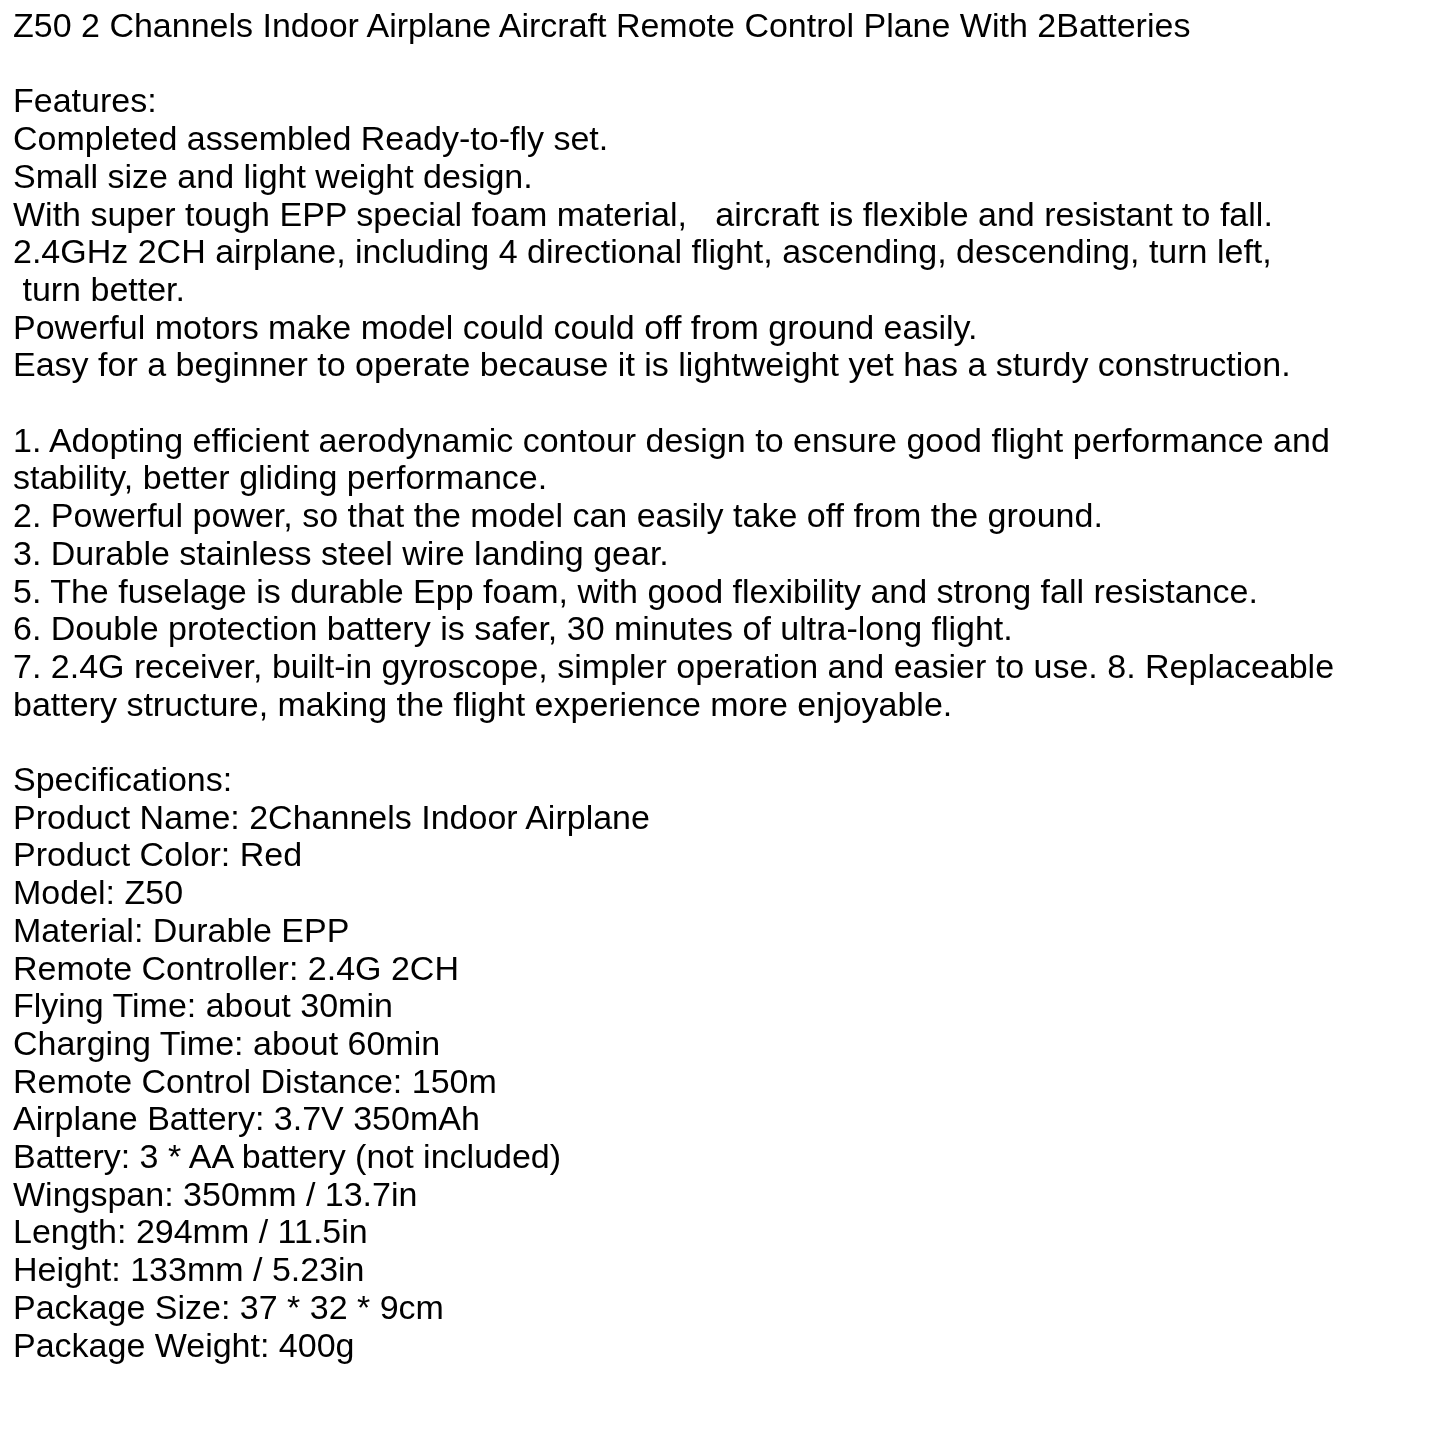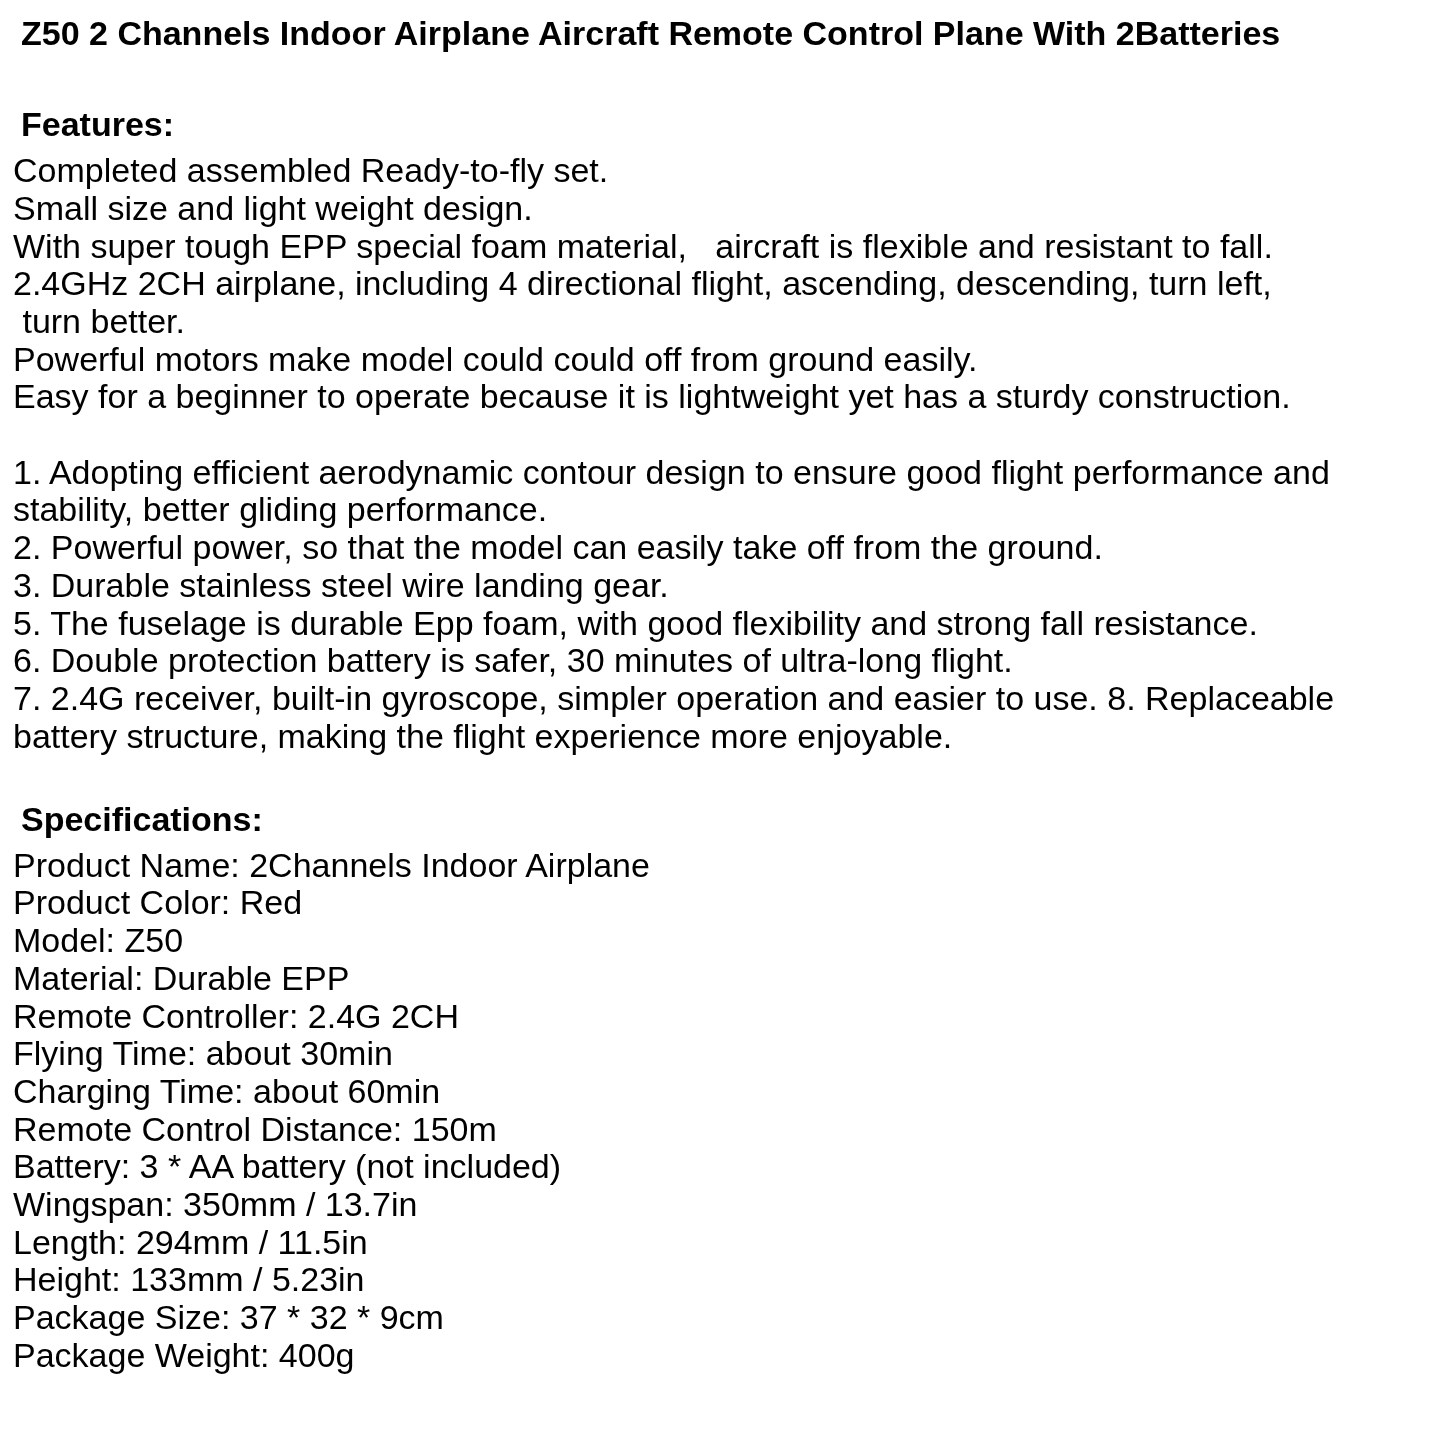--- a/index.html
+++ b/index.html
@@ -17,24 +17,24 @@
     box-sizing: border-box;
     width: 1445px;
     height: 1445px;
     padding: 7px 10px 0 13px;
     color: #000000;
     font-family: "Liberation Sans", sans-serif;
     font-size: 34px;
     font-weight: 400;
   }
   .doc h1, .doc h2 {
-    margin: 8px;
+    margin: 0;
     padding: 0;
     font-size: inherit;
-    font-weight: 700;
+    font-weight: 400;
   }
   .line {
     line-height: 37.7px;
     min-height: 37.7px;
     white-space: pre;
   }
 </style>
 </head>
 <body>
 
@@ -72,20 +72,21 @@
   <section>
     <h2 class="line">Specifications:</h2>
     <div class="line">Product Name: 2Channels Indoor Airplane</div>
     <div class="line">Product Color: Red</div>
     <div class="line">Model: Z50</div>
     <div class="line">Material: Durable EPP</div>
     <div class="line">Remote Controller: 2.4G 2CH</div>
     <div class="line">Flying Time: about 30min</div>
     <div class="line">Charging Time: about 60min</div>
     <div class="line">Remote Control Distance: 150m</div>
+    <div class="line">Airplane Battery: 3.7V 350mAh</div>
     <div class="line">Battery: 3 * AA battery (not included)</div>
     <div class="line">Wingspan: 350mm / 13.7in</div>
     <div class="line">Length: 294mm / 11.5in</div>
     <div class="line">Height: 133mm / 5.23in</div>
     <div class="line">Package Size: 37 * 32 * 9cm</div>
     <div class="line">Package Weight: 400g</div>
   </section>
 
 </main>
 

